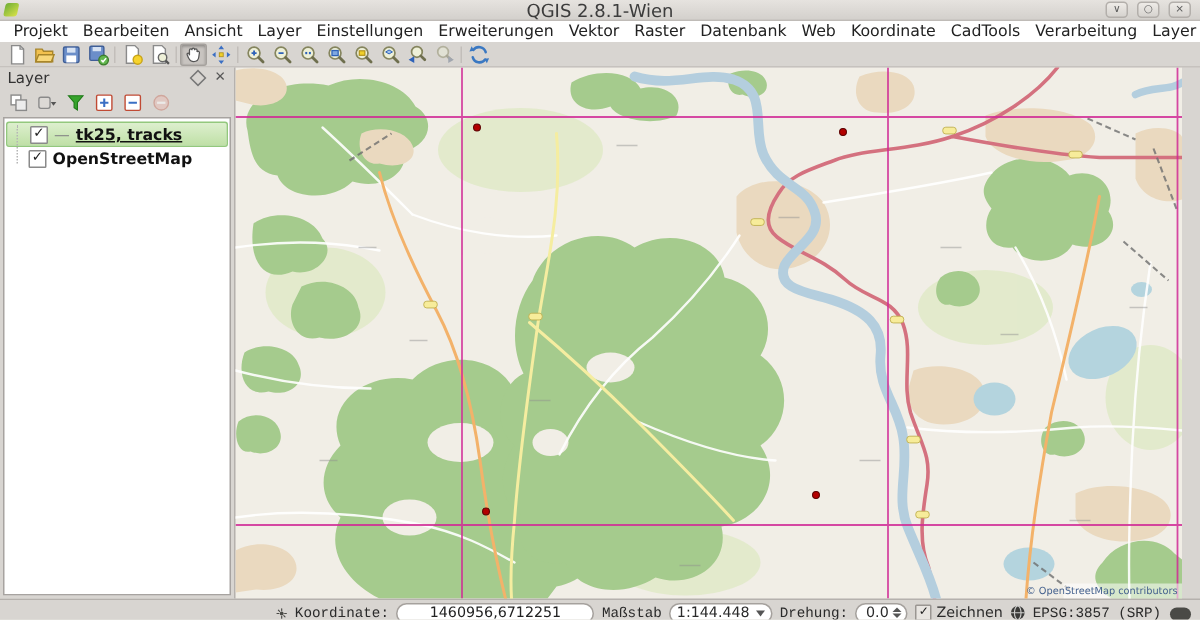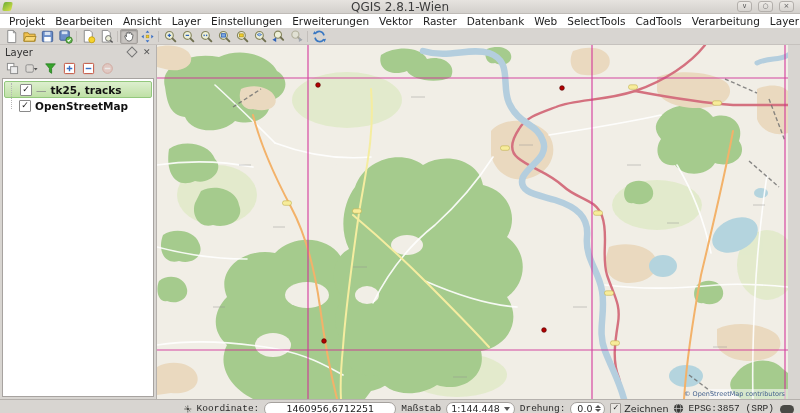--- a/index.html
+++ b/index.html
@@ -39,21 +39,21 @@
   .dock-close{margin-left:7px;font-size:9px;color:#555;line-height:9px;}
   .dock-tools{height:18px;display:flex;align-items:center;gap:4px;padding:0 5px;}
   .dbtn{width:15px;height:15px;display:flex;align-items:center;justify-content:center;
     border:none;background:transparent;padding:0;}
   .layer-tree{flex:1;background:#ffffff;border:1px solid #a7a3a0;margin:1px 2px 2px 2px;
     padding-top:2px;position:relative;}
   .tree-guide{position:absolute;left:8px;top:4px;bottom:auto;height:26px;border-left:1px dotted #b5b5b5;}
   .layer-row{height:15px;display:flex;align-items:center;gap:4px;padding-left:15px;
     font-weight:bold;font-size:10.5px;color:#111;margin:0 1px;}
   .layer-row.selected{background:linear-gradient(#ddefce,#bfe0a6);border:1px solid #93c87d;border-radius:2px;}
-  .layer-row.selected .layer-label{}
+  .layer-row.selected .layer-label{text-decoration:underline;}
   .chk{width:10px;height:10px;background:#fff;border:1px solid #8a8a8a;border-radius:1px;
     font-size:9px;line-height:9px;text-align:center;color:#222;}
   .lyr-symbol{color:#888;font-weight:normal;}
   
   .canvas-wrap{width:699px;height:354px;position:relative;}
   .canvas-wrap svg{display:block;}
   
   .statusbar{height:17px;display:flex;align-items:center;gap:5px;padding:0 6px;
     background:#d8d5d1;border-top:1px solid #b5b1ad;font-size:9.5px;color:#2a2a2a;white-space:nowrap;}
   .sb-label{color:#2a2a2a;font-family:Liberation Mono, monospace;}
@@ -93,21 +93,21 @@
   <span class="menu-item">Projekt</span>
   <span class="menu-item">Bearbeiten</span>
   <span class="menu-item">Ansicht</span>
   <span class="menu-item">Layer</span>
   <span class="menu-item">Einstellungen</span>
   <span class="menu-item">Erweiterungen</span>
   <span class="menu-item">Vektor</span>
   <span class="menu-item">Raster</span>
   <span class="menu-item">Datenbank</span>
   <span class="menu-item">Web</span>
-  <span class="menu-item">SelectTools</span>
+  <span class="menu-item">Koordinate</span>
   <span class="menu-item">CadTools</span>
   <span class="menu-item">Verarbeitung</span>
   <span class="menu-item">Layer</span>
 </div>
 
 <div class="toolbar">
   <button class="tbtn">
       <svg width="15" height="15" viewBox="0 0 16 16">
         <path d="M4,1.5 h6 l2.5,2.5 V14.5 H4 z" fill="#fff" stroke="#8a8a8a"></path>
         <path d="M10,1.5 v2.5 h2.5" fill="none" stroke="#8a8a8a"></path>

